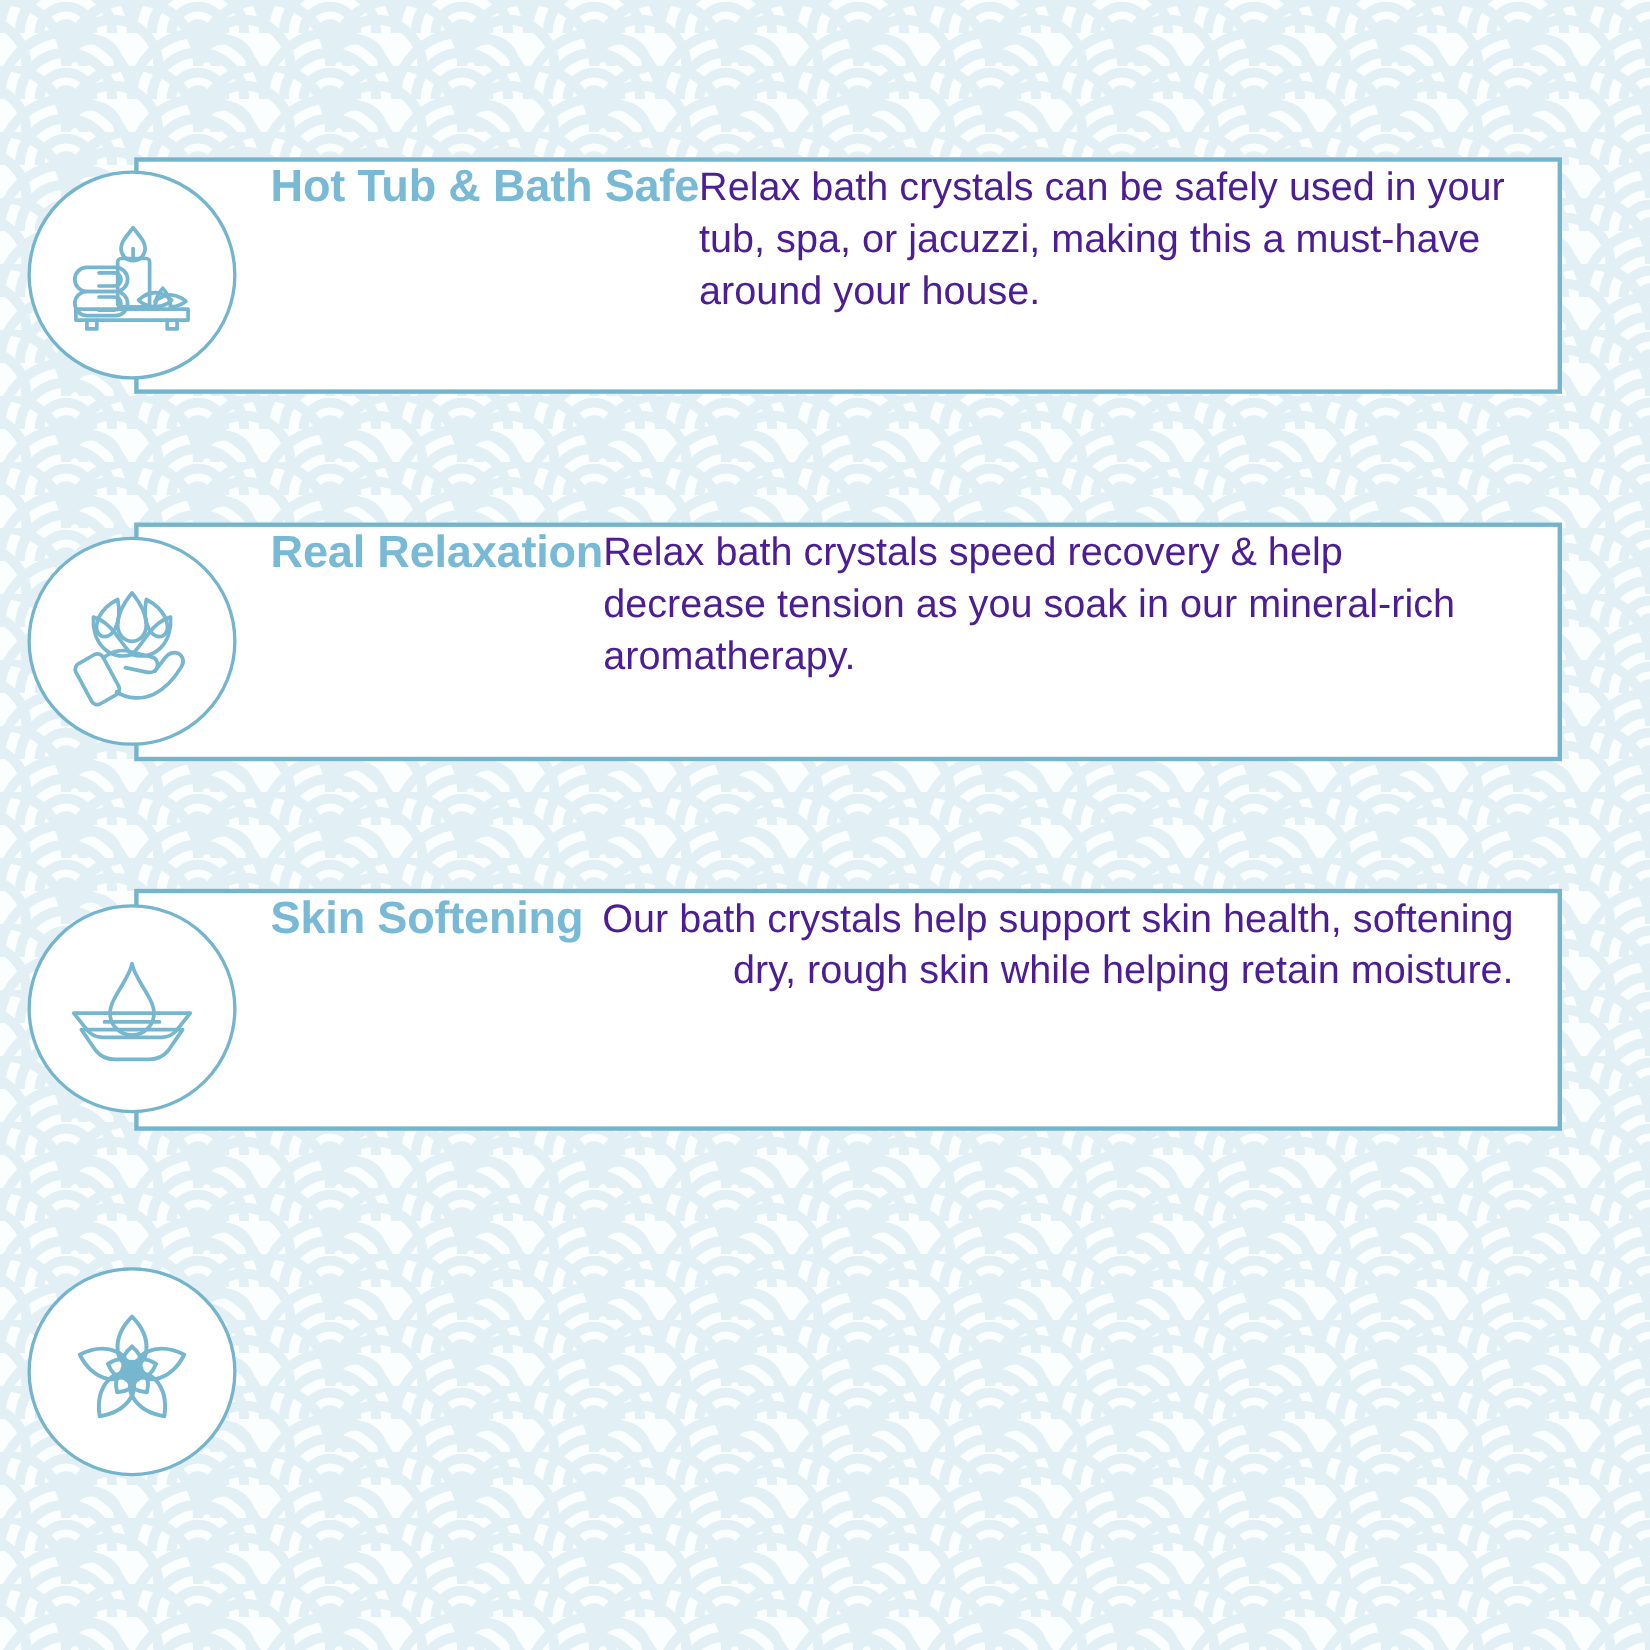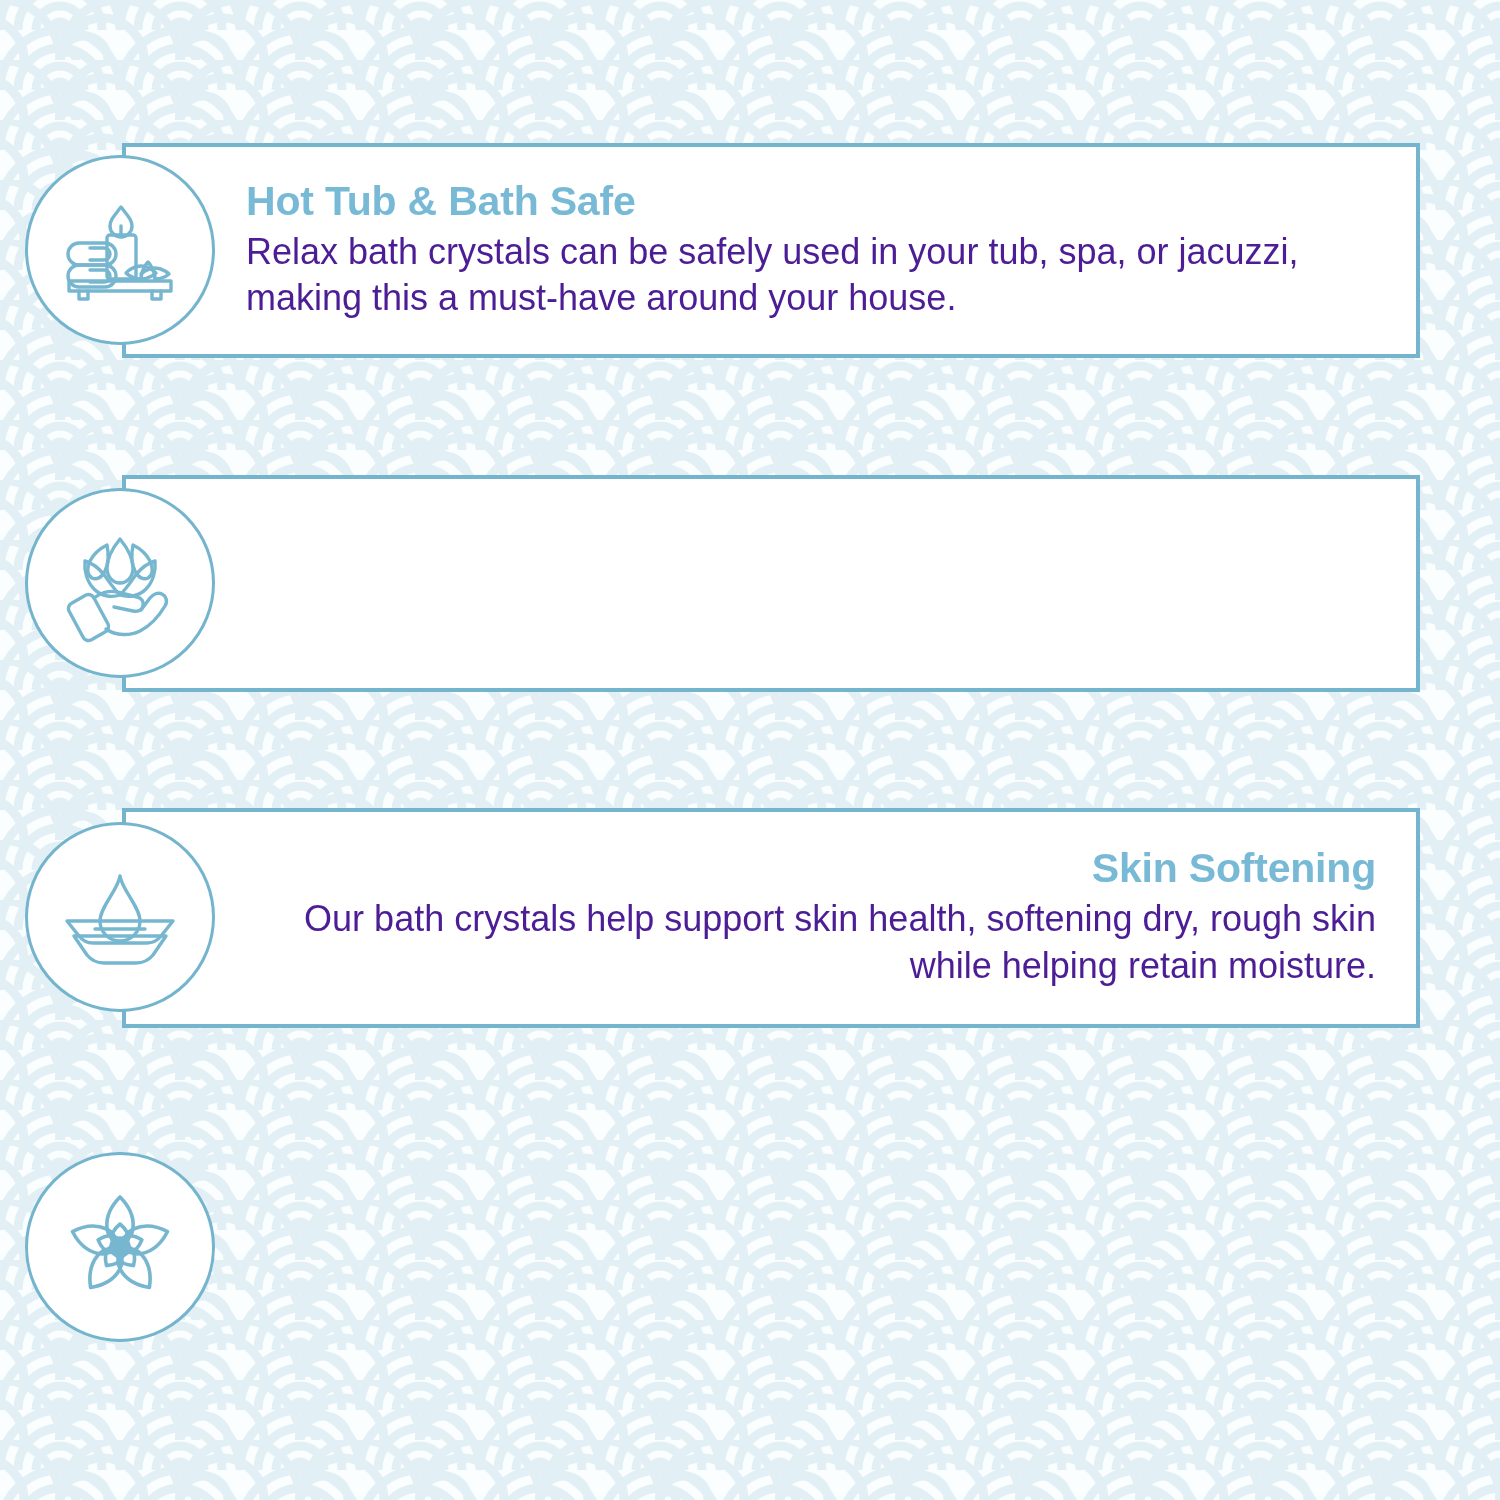--- a/index.html
+++ b/index.html
@@ -33,21 +33,20 @@
     background:#ffffff;
     border:4px solid #74b4cd;
   }
   .card-inner{
     position:absolute;
     left:120px;
     right:40px;
     top:0;
     bottom:0;
     display:flex;
-    flex-direction:column;
     justify-content:center;
   }
   .card-title{
     font-size:41px;
     font-weight:bold;
     color:#78bad6;
     letter-spacing:-0.2px;
     line-height:1.12;
     margin:0 0 4px 0;
     white-space:nowrap;
@@ -136,20 +135,22 @@
 
         <path d="M14 96 h102 v10 h-102 z"></path>
 
         <path d="M24 106 v8 h9 v-8"></path>
         <path d="M97 106 v8 h9 v-8"></path>
       </svg>
     </div>
 
     <div class="card" style="top:475px;height:217px;">
       <div class="card-inner">
+        <div class="card-title">Real Relaxation</div>
+        <div class="card-body">Relax bath crystals speed recovery &amp; help decrease tension as you soak in our mineral-rich aromatherapy.</div>
       </div>
     </div>
 
     <div class="icon-badge" style="left:25px;top:488px;">
       <svg width="132" height="132" viewBox="0 0 132 132" fill="none" stroke="#77b6cf" stroke-width="3.4" stroke-linecap="round" stroke-linejoin="round">
 
         <path d="M66 22 c9 11 13 21 13 29 c0 9 -6 15 -13 15 s-13 -6 -13 -15 c0 -8 4 -18 13 -29 z"></path>
 
         <path d="M53 28 c2 10 1 20 -2 26 c-3 7 -9 9 -13 7 c-5 -3 -5 -10 -2 -17 c3 -6 9 -12 17 -16 z"></path>
 

